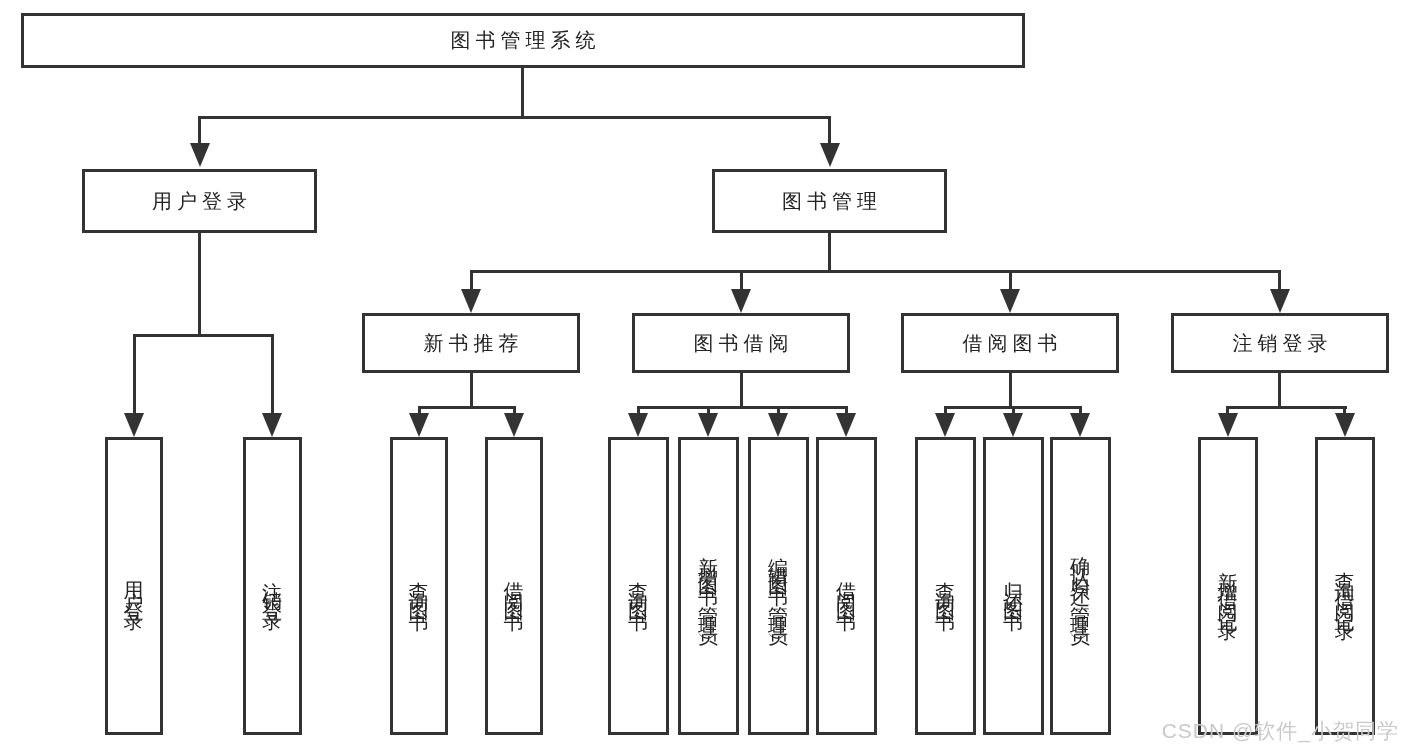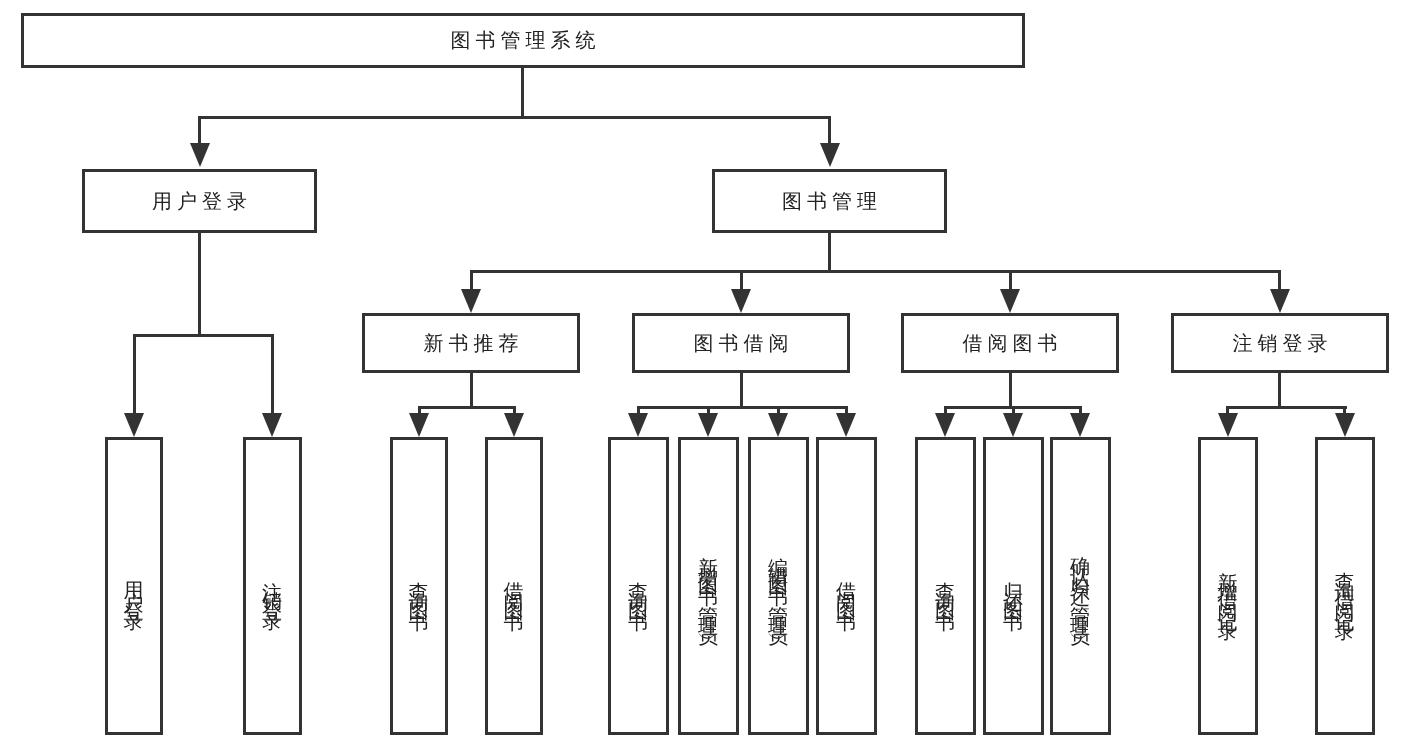--- a/index.html
+++ b/index.html
@@ -161,14 +161,15 @@
   <div class="vline" style="left:1079px;top:406px;height:9px;"></div>
   <div class="arrowhead" style="left:1070px;top:413px;"></div>
 
   <div class="vline" style="left:1278px;top:373px;height:36px;"></div>
   <div class="hline" style="left:1226px;top:406px;width:121px;"></div>
   <div class="vline" style="left:1226px;top:406px;height:9px;"></div>
   <div class="arrowhead" style="left:1218px;top:413px;"></div>
   <div class="vline" style="left:1343px;top:406px;height:9px;"></div>
   <div class="arrowhead" style="left:1335px;top:413px;"></div>
 
+  <div class="watermark">CSDN @软件_小贺同学</div>
 
 </div>
 
 </body></html>

